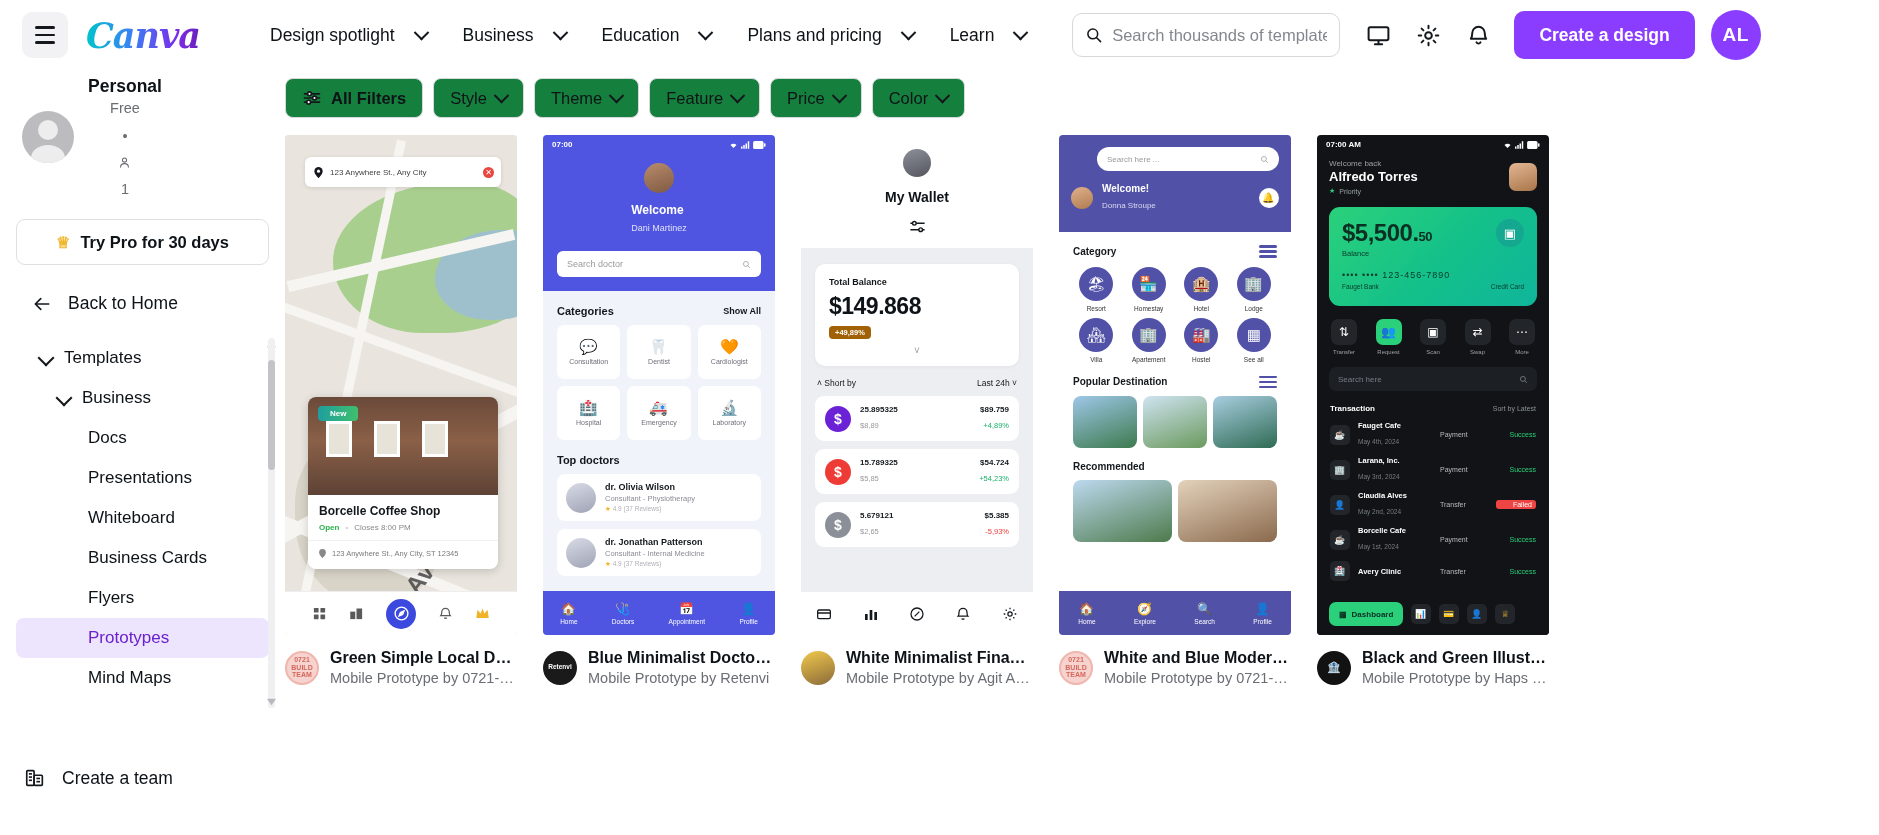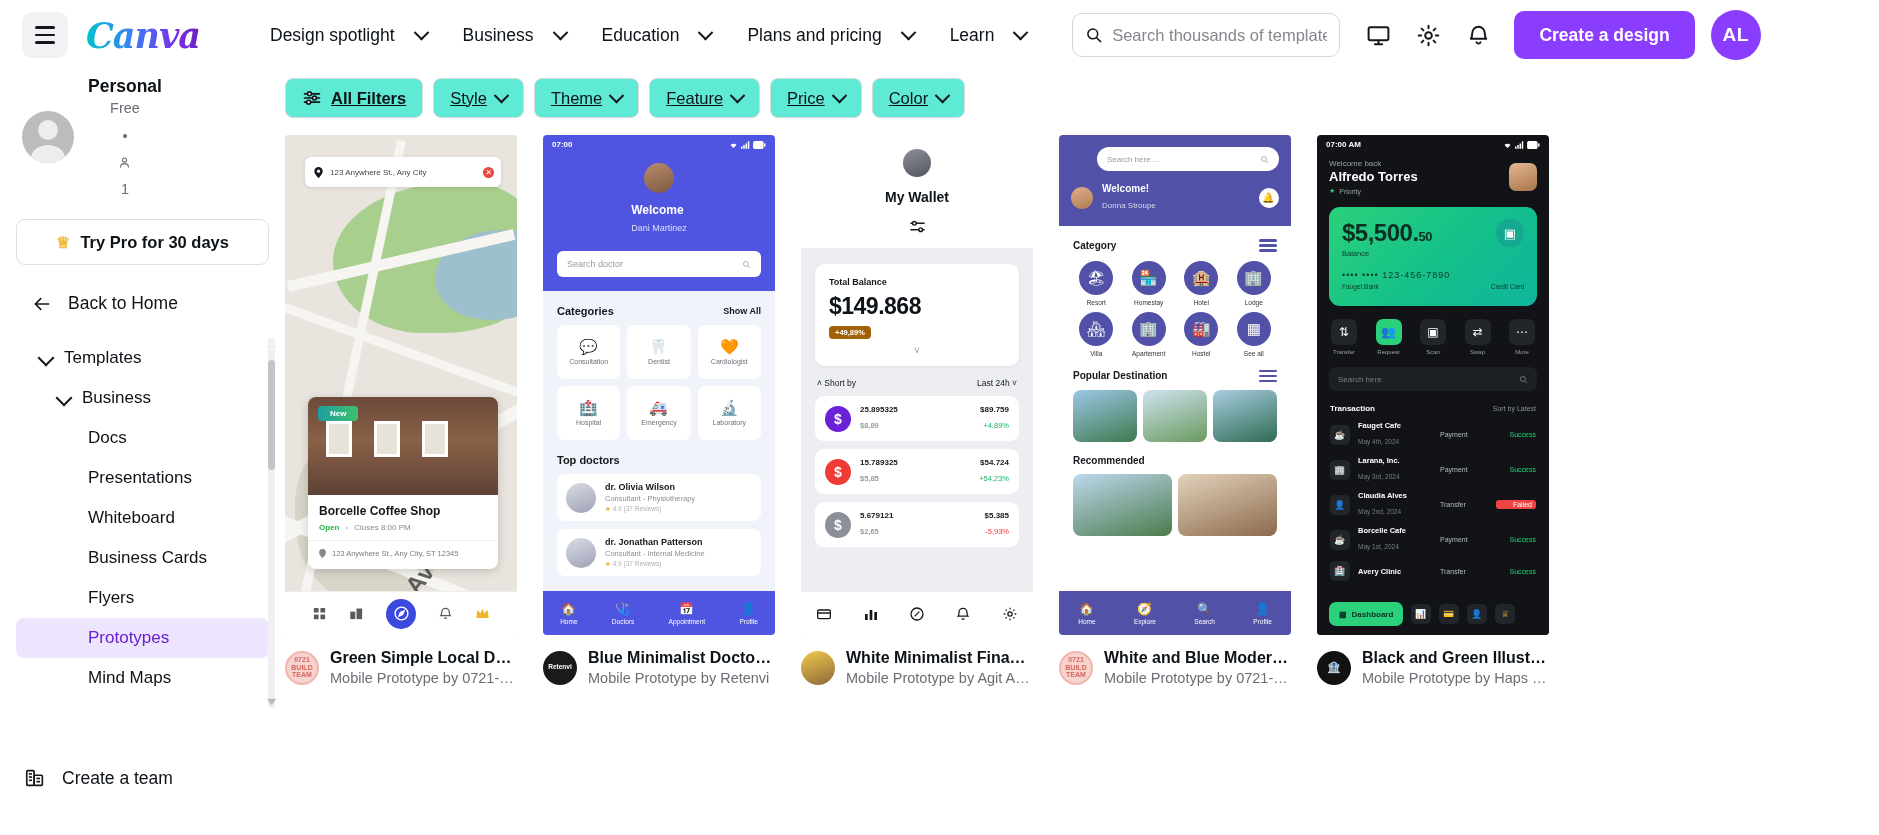--- a/index.html
+++ b/index.html
@@ -70,23 +70,22 @@
   }
 
   
   .filterbar {
     position: absolute; top: 70px; left: 285px; width: 1594px; height: 56px;
     display: flex; align-items: center; gap: 10px; background: #fff; z-index: 30;
   }
   .filter-pill {
     height: 40px; border: 1px solid #d7d8dc; border-radius: 8px;
     display: flex; align-items: center; gap: 9px; padding: 0 16px;
-    font-size: 16.5px; color: #0e1318; cursor: pointer; background: #5eead4;
+    font-size: 16.5px; color: #0e1318; cursor: pointer; background: #15803d;
     white-space: nowrap;
-    text-decoration: underline;
   }
   .filter-pill.primary { font-weight: 700; }
 
   
   .sidebar {
     position: absolute; top: 54px; left: 0; width: 285px; height: 765px;
     background: #fff; z-index: 20; padding: 0 16px;
   }
   .profile-row { display: flex; align-items: center; gap: 14px; padding: 22px 6px 0 6px; }
   .profile-pic {
@@ -280,34 +279,34 @@
   .t3 .sortrow {
     display:flex; align-items:center; justify-content:space-between; padding:12px 16px 0 16px;
     font-size:8.5px; color:#14181c;
   }
   .t3 .txrow {
     background:#fff; border-radius:9px; margin:8px 14px 0 14px; padding:9px 10px;
     display:flex; align-items:center; gap:9px;
   }
   .t3 .txico { width:26px; height:26px; border-radius:50%; color:#fff; font-size:14px; font-weight:700;
                display:flex; align-items:center; justify-content:center; flex:0 0 auto; }
-  .t3 .txl { flex:1;font-weight:bold; }
+  .t3 .txl { flex:1; }
   .t3 .txl b { display:block; font-size:8px; color:#14181c; }
   .t3 .txl span { font-size:7.5px; color:#9a9a9f; }
   .t3 .txr { text-align:right; }
   .t3 .txr b { display:block; font-size:8px; color:#14181c; }
   .t3 .txr span { font-size:7.5px; }
   .t3 .navbar {
     position:absolute; left:0; bottom:0; width:100%; height:44px; background:#fff;
     display:flex; align-items:center; justify-content:space-around; border-top:1px solid #eee;
   }
 
   
   .t4 { background:#fff; }
-  .t4 .hero { background:#5151a8; padding:12px 12px 14px 12px; }
+  .t4 .hero { background:#5151a8; padding:12px 12px 20px 12px; }
   .t4 .srow { height:24px; background:#fff; border-radius:13px; display:flex; align-items:center;
               justify-content:space-between; padding:0 10px; font-size:8px; color:#9a9a9a; margin-left:26px;}
   .t4 .wrow { display:flex; align-items:center; gap:9px; margin-top:12px; }
   .t4 .wav { width:22px; height:22px; border-radius:50%; background:linear-gradient(160deg,#e0b18c,#b07b51); flex:0 0 auto;}
   .t4 .wtxt { flex:1; }
   .t4 .wtxt b { color:#fff; font-size:10px; display:block; }
   .t4 .wtxt span { color:#d9d9ef; font-size:8px; }
   .t4 .bell { width:20px; height:20px; border-radius:50%; background:#fff; display:flex;
               align-items:center; justify-content:center; font-size:10px; color:#e8a33d; }
   .t4 .sect { display:flex; align-items:center; justify-content:space-between; padding:13px 14px 0 14px; }

